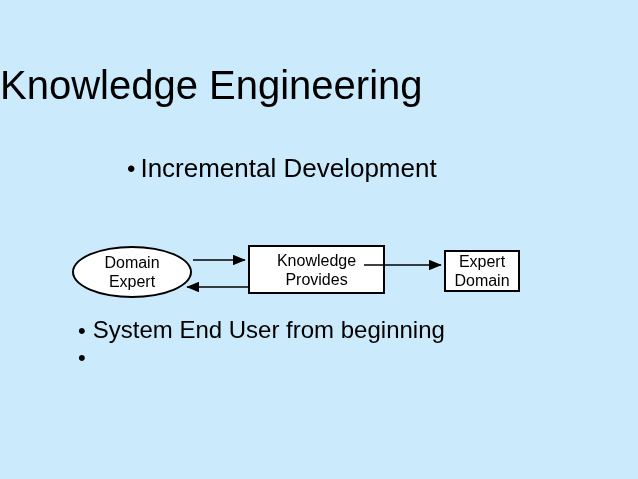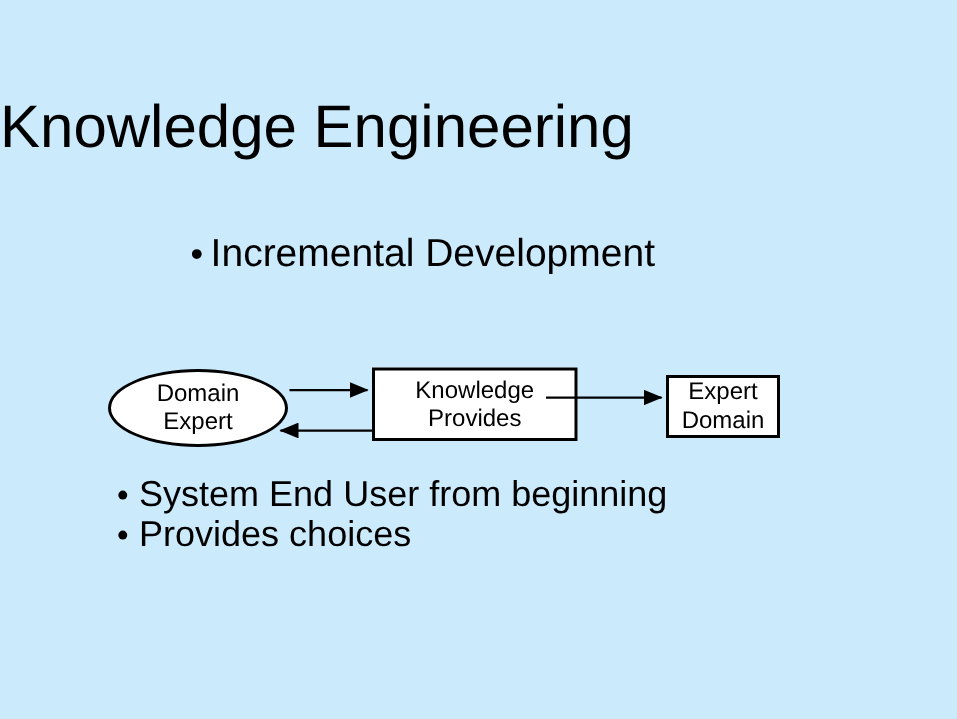--- a/index.html
+++ b/index.html
@@ -106,17 +106,16 @@
     <line x1="364" y1="265" x2="441" y2="265" marker-end="url(#arrowhead)"></line>
   </svg>
 
   <div class="bottom-bullets">
     <div class="bullet-row">
       <span class="bullet-dot">•</span>
       <span>System End User from beginning</span>
     </div>
     <div class="bullet-row">
       <span class="bullet-dot">•</span>
-      <span>Provides choices</span>
     </div>
   </div>
 
 </div>
 
 </body></html>

